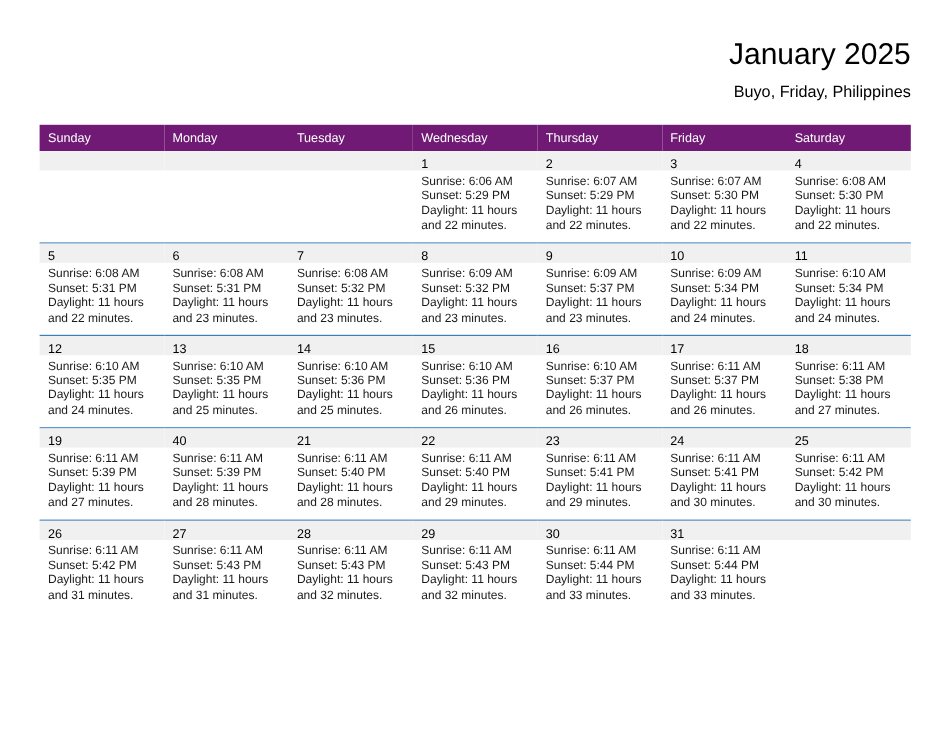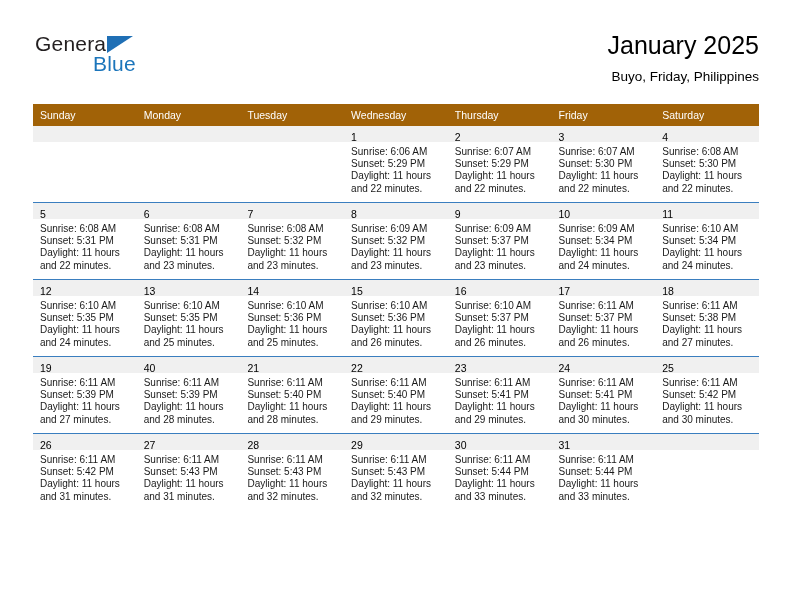--- a/index.html
+++ b/index.html
@@ -90,21 +90,21 @@
   .calendar {
     position: absolute;
     left: 33px;
     top: 104px;
     width: 726px;
     border-collapse: collapse;
     table-layout: fixed;
   }
 
   .calendar th {
-    background: #a16207;
+    background: #701a75;
     color: #ffffff;
     font-size: 10.5px;
     font-weight: normal;
     text-align: left;
     padding: 5px 0 5px 7px;
     height: 11px;
     border: none;
   }
 
   .calendar td {
@@ -152,25 +152,20 @@
     white-space: nowrap;
   }
 </style>
 </head>
 <body>
 
 <div class="page">
 
   <div class="header">
 
-    <div class="brand">
-      <span class="brand-general">General</span>
-      <span class="brand-triangle"></span>
-      <span class="brand-blue">Blue</span>
-    </div>
 
     <div class="title-block">
       <div class="cal-title">January 2025</div>
       <div class="cal-subtitle">Buyo, Friday, Philippines</div>
     </div>
 
   </div>
 
   <table class="calendar">
     <thead>

